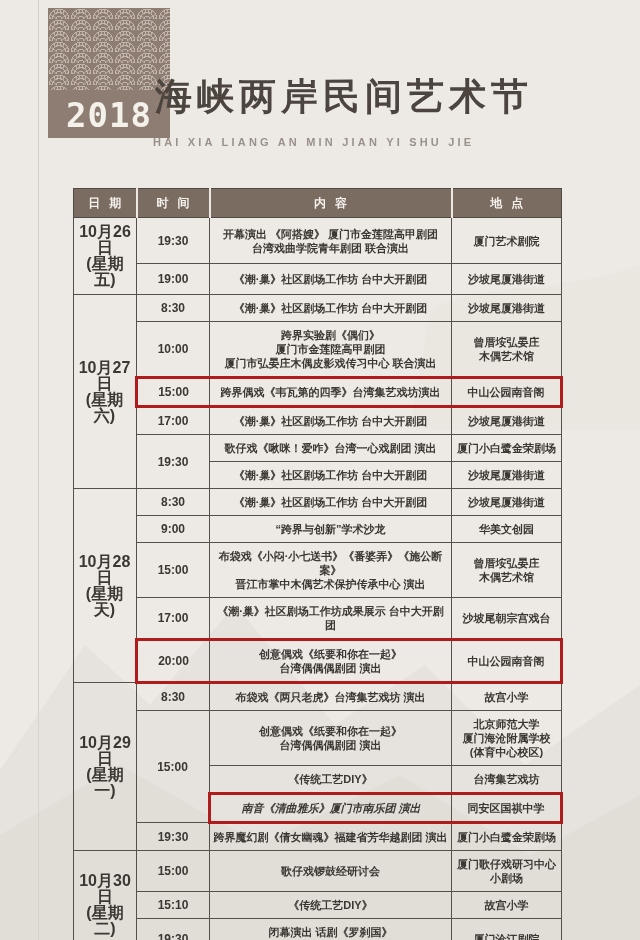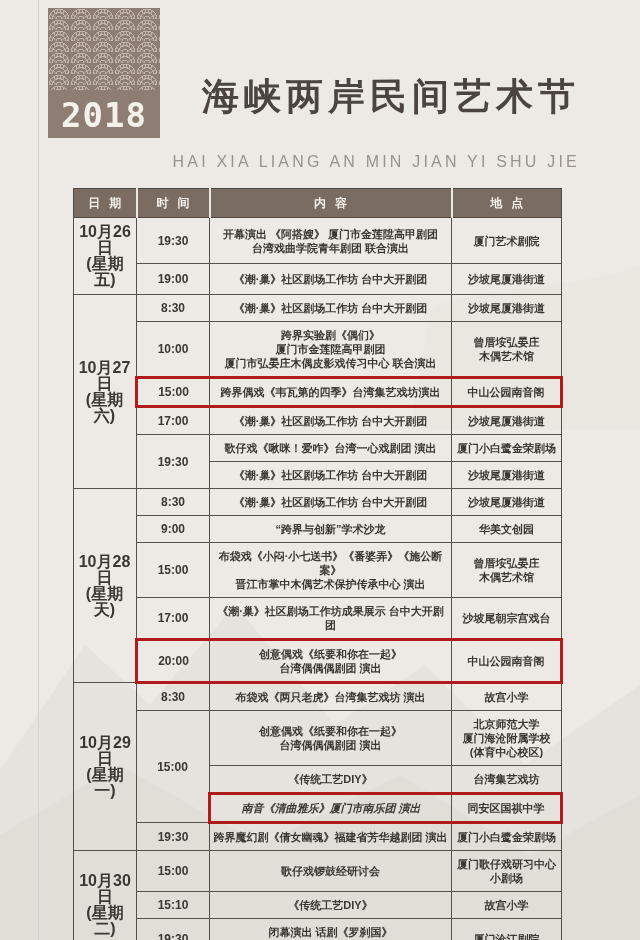--- a/index.html
+++ b/index.html
@@ -11,48 +11,48 @@
     overflow:hidden;
   }
   .fold-line {
     position:absolute; left:38px; top:0; width:1px; height:940px;
     background:#d6d2cd; z-index:1;
   }
   .mountains { position:absolute; left:0; top:0; z-index:0; }
 
   
   .logo {
-    position:absolute; left:48px; top:8px; width:112px; height:130px;
+    position:absolute; left:48px; top:8px; width:122px; height:130px;
     background:var(--logo-brown,#8d7d73); z-index:2;
   }
   .logo .waves {
     position:absolute; left:0; top:0; right:0; height:82px;
     background-color:var(--logo-brown,#8d7d73);
     background-image:
       radial-gradient(circle at 50% 100%, rgba(0,0,0,0) 0 2.5px, #c3b6ac 2.5px 3.5px, rgba(0,0,0,0) 3.5px 6px, #c3b6ac 6px 7px, rgba(0,0,0,0) 7px 9.5px, #c3b6ac 9.5px 10.5px, #8d7d73 10.5px),
       radial-gradient(circle at 50% 100%, rgba(0,0,0,0) 0 2.5px, #c3b6ac 2.5px 3.5px, rgba(0,0,0,0) 3.5px 6px, #c3b6ac 6px 7px, rgba(0,0,0,0) 7px 9.5px, #c3b6ac 9.5px 10.5px, #8d7d73 10.5px);
     background-size:22px 11px;
     background-position:0 0, 11px 5.5px;
   }
   .logo .year {
     position:absolute; left:0; right:0; bottom:3px; text-align:center;
     color:#f4f0ea; font-family:"DejaVu Sans Mono", monospace;
     font-weight:bold; font-size:34px; letter-spacing:1px;
   }
   .title-block {
-    position:absolute; left:150px; top:72px; width:430px; text-align:right; z-index:2;
+    position:absolute; left:150px; top:72px; width:430px; text-align:left; z-index:2;
   }
   .title {
     font-family:"Liberation Serif", serif; font-weight:bold;
     font-size:37px; color:#4c443e; letter-spacing:5px; padding-left:5px;
     white-space:nowrap;
   }
   .subtitle {
-    margin-top:31px; font-size:16px; color:#9a928a;
-    letter-spacing:3.2px; padding-left:3px; white-space:nowrap;
+    margin-top:14px; font-size:11px; color:#9a928a;
+    letter-spacing:3.2px; padding-left:3px; white-space:nowrap;font-weight:bold;
   }
 
   
   table.schedule {
     position:absolute; left:73px; top:188px; width:488px; z-index:2;
     border-collapse:collapse; table-layout:fixed;
   }
   .schedule th {
     background:var(--brand-brown,#7b6c62); color:#f5f2ee;
     font-size:12px; font-weight:bold; letter-spacing:9px; padding:6px 0 5px 9px;

